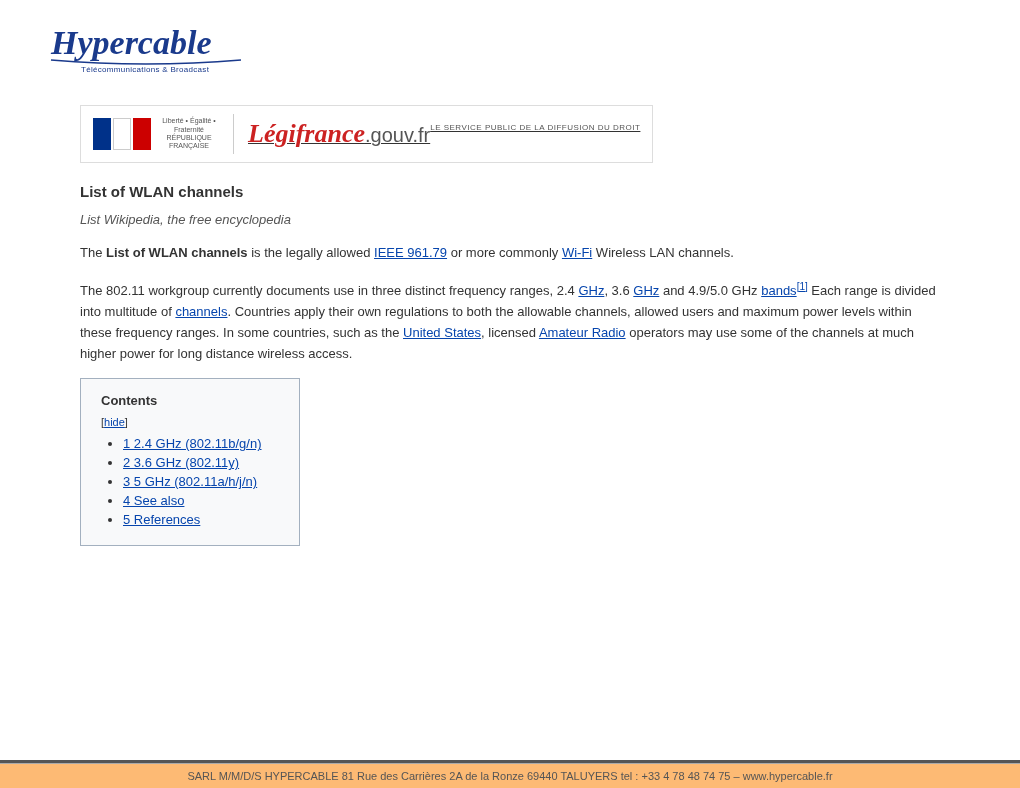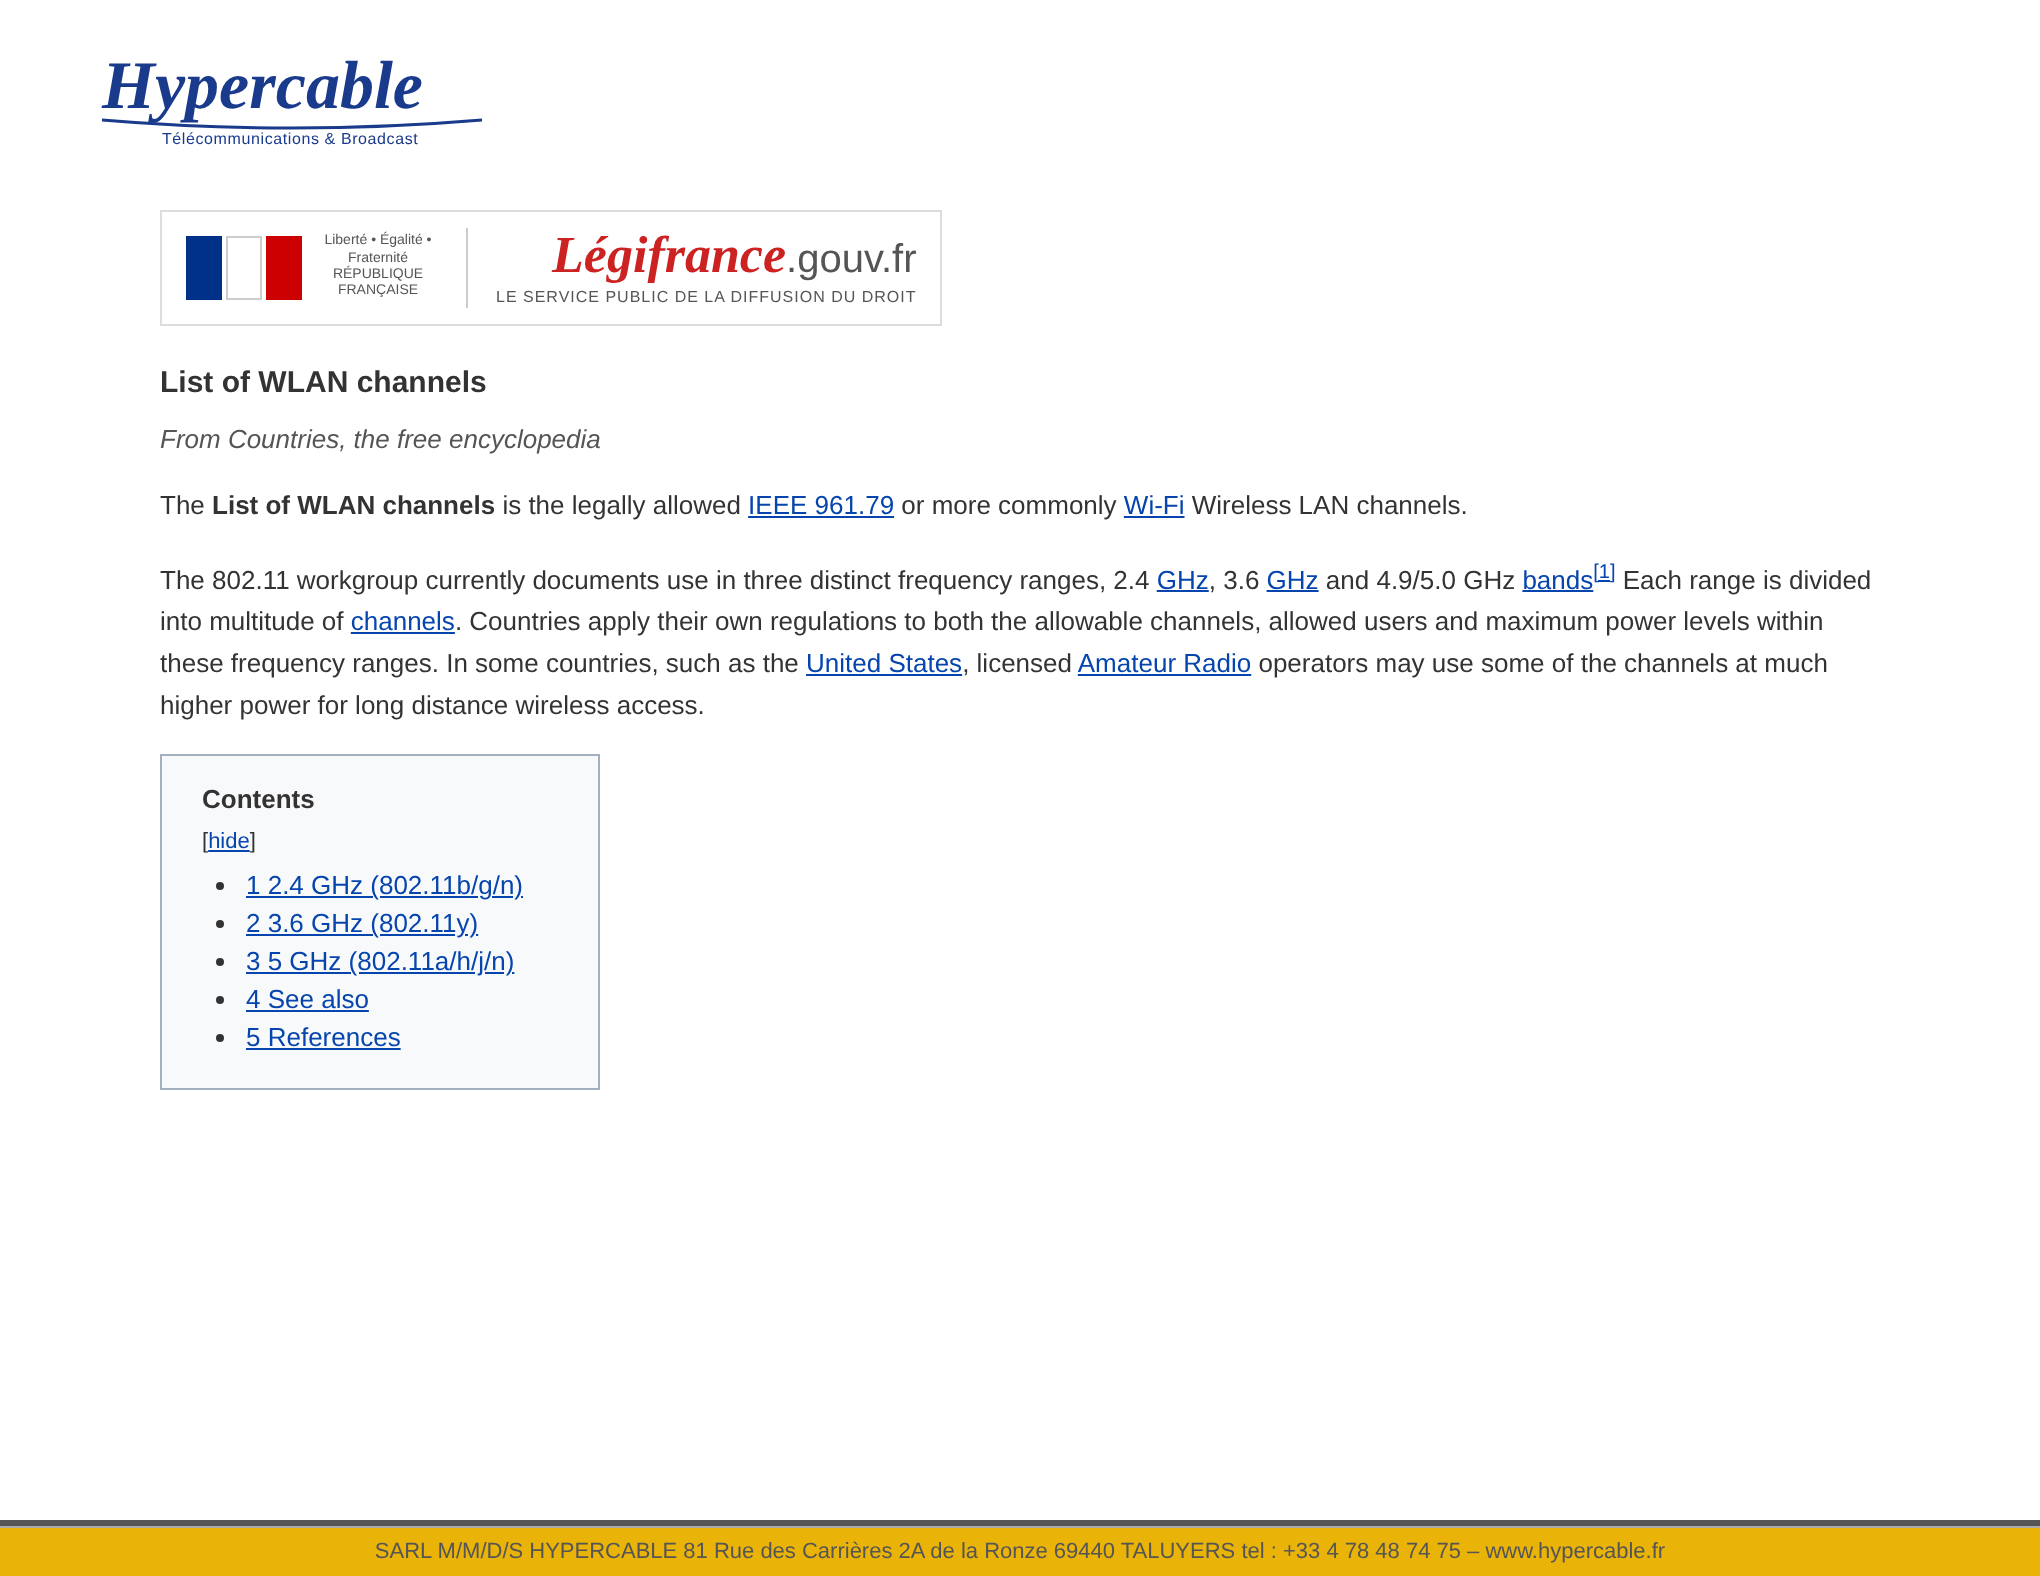--- a/index.html
+++ b/index.html
@@ -46,22 +46,23 @@
     .republic-text {
       font-size: 7px;
       color: #555;
       text-align: center;
       max-width: 60px;
       line-height: 1.2;
     }
 
     .legifrance-brand {
       display: flex;
-      flex-direction: column;
-      align-items: flex-end;
+      flex-direction: row;
+      align-items: flex-start;
+      text-decoration: underline;
     }
 
     .legifrance-name {
       font-family: Georgia, serif;
       font-size: 26px;
       color: #cc2222;
       font-style: italic;
       font-weight: bold;
       line-height: 1;
     }
@@ -158,21 +159,21 @@
       font-size: 12px;
       font-weight: normal;
     }
 
     
     .footer {
       position: absolute;
       bottom: 0;
       left: 0;
       right: 0;
-      background: #eab308;
+      background: #fdba74;
     }
 
     .footer-text {
       text-align: center;
       font-size: 11px;
       color: #555;
       padding: 6px 20px;
       border-top: 1px solid #aaa;
     }
 
@@ -214,21 +215,21 @@
         </div>
         <div class="legifrance-tagline">LE SERVICE PUBLIC DE LA DIFFUSION DU DROIT</div>
       </div>
     </div>
   </div>
 
   
   <div class="page-title">List of WLAN channels</div>
 
   
-  <div class="source-line">From Countries, the free encyclopedia</div>
+  <div class="source-line">List Wikipedia, the free encyclopedia</div>
 
   
   <p class="body-para">
     <span>The </span><strong>List of WLAN channels</strong><span> is the legally allowed </span><a href="#">IEEE 961.79</a><span> or more commonly </span><a href="#">Wi-Fi</a><span> Wireless LAN channels.</span>
   </p>
 
   
   <p class="body-para">
     <span>The 802.11 workgroup currently documents use in three distinct frequency ranges, 2.4 </span><a href="#">GHz</a><span>, 3.6 </span><a href="#">GHz</a><span> and 4.9/5.0 GHz </span><a href="#">bands</a><sup><a href="#">[1]</a></sup><span> Each range is divided into multitude of </span><a href="#">channels</a><span>. Countries apply their own regulations to both the allowable channels, allowed users and maximum power levels within these frequency ranges. In some countries, such as the </span><a href="#">United States</a><span>, licensed </span><a href="#">Amateur Radio</a><span> operators may use some of the channels at much higher power for long distance wireless access.</span>
   </p>

